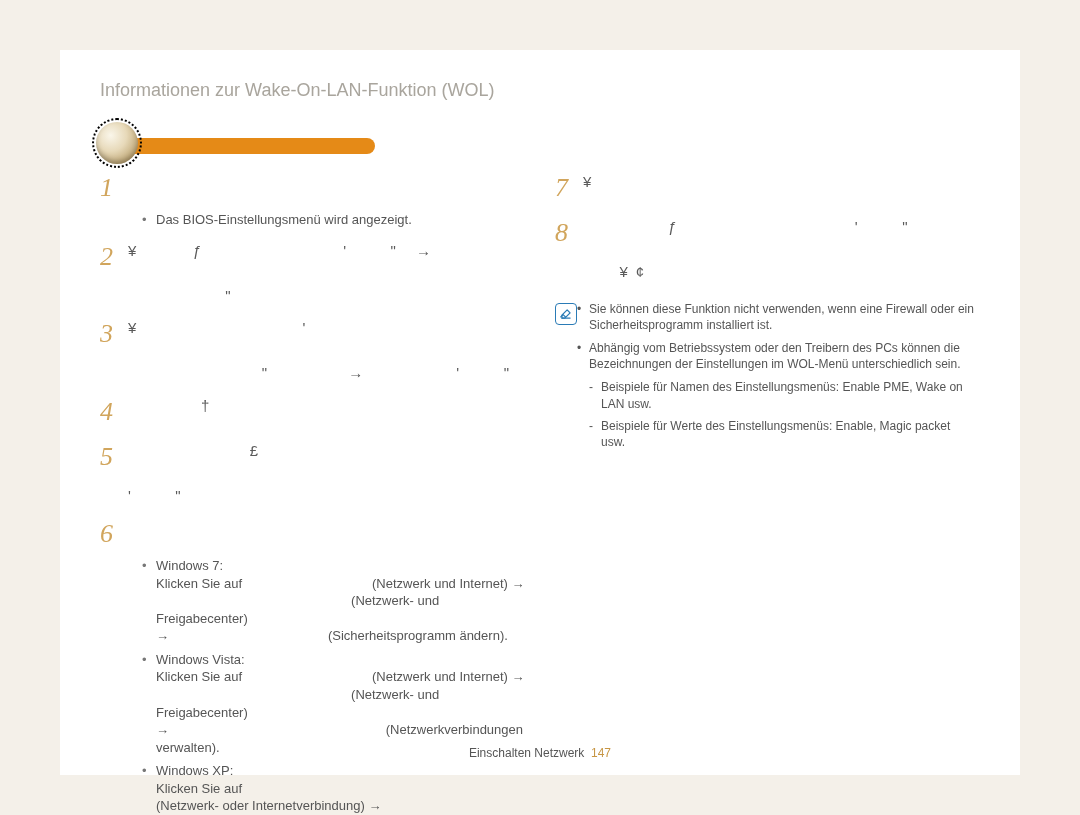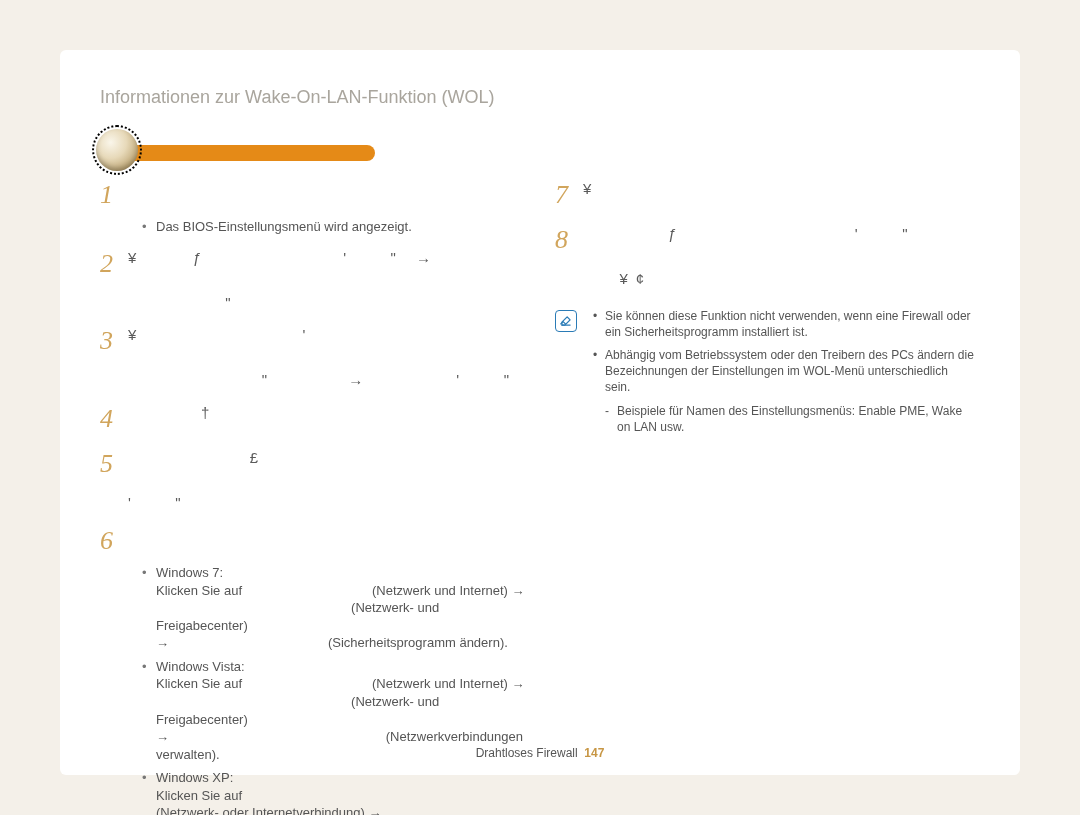--- a/index.html
+++ b/index.html
@@ -13,22 +13,21 @@
     font-size: 13px;
     line-height: 1.35;
   }
   .page {
     position: absolute;
     left: 60px;
     top: 50px;
     right: 60px;
     bottom: 40px;
     background: #ffffff;
-    padding: 35px 40px 50px 40px;
-    border-radius: 6px;
+    padding: 28px 40px 50px 40px;
   }
   .header-title {
     font-size: 18px;
     color: #a9a59d;
     font-weight: 300;
     margin-bottom: 36px;
   }
   .jewel-bar {
     position: relative;
     height: 16px;
@@ -96,21 +95,21 @@
     color: #555;
   }
   .bullet-list .bi::before {
     content: "•";
     position: absolute;
     left: 0;
     color: #777;
   }
   .note-box {
     display: flex;
-    gap: 16px;
+    gap: 0;
     margin-top: 12px;
     padding: 6px 6px 6px 0;
   }
   .note-icon {
     width: 22px;
     height: 22px;
     border: 1.5px solid #2a7bb6;
     border-radius: 4px;
     color: #2a7bb6;
     display: flex;
@@ -144,21 +143,21 @@
   .arrow { color: #555; }
   .footer {
     position: absolute;
     bottom: 14px;
     left: 0;
     right: 0;
     text-align: center;
     font-size: 12px;
     color: #555;
   }
-  .footer .pageno { color: #c79644; font-weight: 700; }
+  .footer .pageno { color: #c79644; font-weight: 400; }
 </style>
 </head>
 <body>
 
 <div class="page">
 
   <div class="header-title">Informationen zur Wake-On-LAN-Funktion (WOL)</div>
 
   <div class="jewel-bar">
     <div class="jewel"></div>
@@ -265,24 +264,25 @@
       <div class="note-box">
         <div class="note-icon">
           <svg viewBox="0 0 24 24" fill="none" stroke="currentColor" stroke-width="2.2" stroke-linecap="round" stroke-linejoin="round">
             <path d="M3 17l4-4 4 4"></path>
             <path d="M5 19h14"></path>
             <path d="M14 5l5 5-9 9H5v-5l9-9z"></path>
           </svg>
         </div>
         <div class="note-list">
           <div class="ni">Sie können diese Funktion nicht verwenden, wenn eine Firewall oder ein Sicherheitsprogramm installiert ist.</div>
-          <div class="ni">Abhängig vom Betriebssystem oder den Treibern des PCs ändern die Bezeichnungen der Einstellungen im WOL-Menü unterschiedlich sein.</div>
+          <div class="ni">Abhängig vom Betriebssystem oder den Treibern des PCs können die Bezeichnungen der Einstellungen im WOL-Menü unterschiedlich sein.</div>
           <div class="sub">Beispiele für Namen des Einstellungsmenüs: Enable PME, Wake on LAN usw.</div>
+          <div class="sub">Beispiele für Werte des Einstellungsmenüs: Enable, Magic packet usw.</div>
         </div>
       </div>
     </div>
   </div>
 
   <div class="footer">
-    <span>Drahtloses Firewall</span>&nbsp;
+    <span>Einschalten Netzwerk</span>&nbsp;
     <span class="pageno">147</span>
   </div>
 </div>
 
 </body></html>

